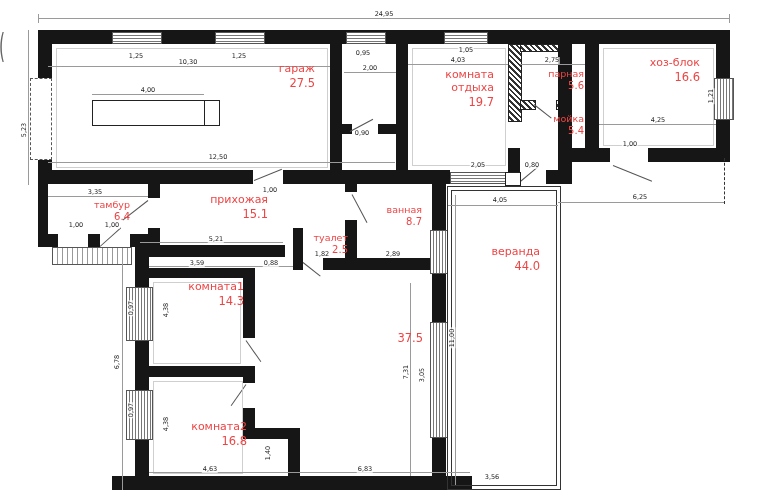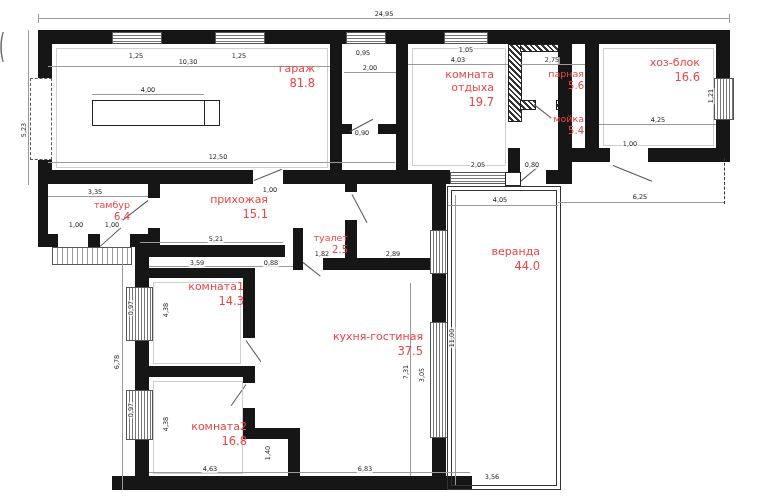--- a/index.html
+++ b/index.html
@@ -186,21 +186,21 @@
   <span class="dim v" style="left:452px;top:338px">11,00</span>
   <span class="dim v" style="left:406px;top:372px">7,31</span>
   <span class="dim v" style="left:422px;top:375px">3,05</span>
   <span class="dim v" style="left:117px;top:362px">6,78</span>
   <span class="dim v" style="left:131px;top:308px">0,97</span>
   <span class="dim v" style="left:131px;top:410px">0,97</span>
   <span class="dim v" style="left:711px;top:96px">1,21</span>
 
   <div class="room" style="left:210px;top:62px;width:105px">
     <div class="rname">гараж</div>
-    <div class="rarea">81.8</div>
+    <div class="rarea">27.5</div>
   </div>
   <div class="room" style="left:422px;top:68px;width:72px">
     <div class="rname">комната отдыха</div>
     <div class="rarea">19.7</div>
   </div>
   <div class="room small" style="left:514px;top:68px;width:70px">
     <div class="rname">парная</div>
     <div class="rarea">5.6</div>
   </div>
   <div class="room small" style="left:514px;top:113px;width:70px">
@@ -216,30 +216,33 @@
     <div class="rarea">6.4</div>
   </div>
   <div class="room" style="left:178px;top:193px;width:90px">
     <div class="rname">прихожая</div>
     <div class="rarea">15.1</div>
   </div>
   <div class="room small" style="left:296px;top:232px;width:52px">
     <div class="rname">туалет</div>
     <div class="rarea">2.5</div>
   </div>
+  <div class="room small" style="left:352px;top:204px;width:70px">
+    <div class="rname">ванная</div>
+    <div class="rarea">8.7</div>
+  </div>
   <div class="room" style="left:464px;top:245px;width:76px">
     <div class="rname">веранда</div>
     <div class="rarea">44.0</div>
   </div>
   <div class="room" style="left:152px;top:280px;width:92px">
     <div class="rname">комната1</div>
     <div class="rarea">14.3</div>
   </div>
   <div class="room" style="left:288px;top:330px;width:135px">
-    <div class="rname">кухня-гостиная</div>
     <div class="rarea">37.5</div>
   </div>
   <div class="room" style="left:155px;top:420px;width:92px">
     <div class="rname">комната2</div>
     <div class="rarea">16.8</div>
   </div>
 
 </div>
 
 </body></html>

